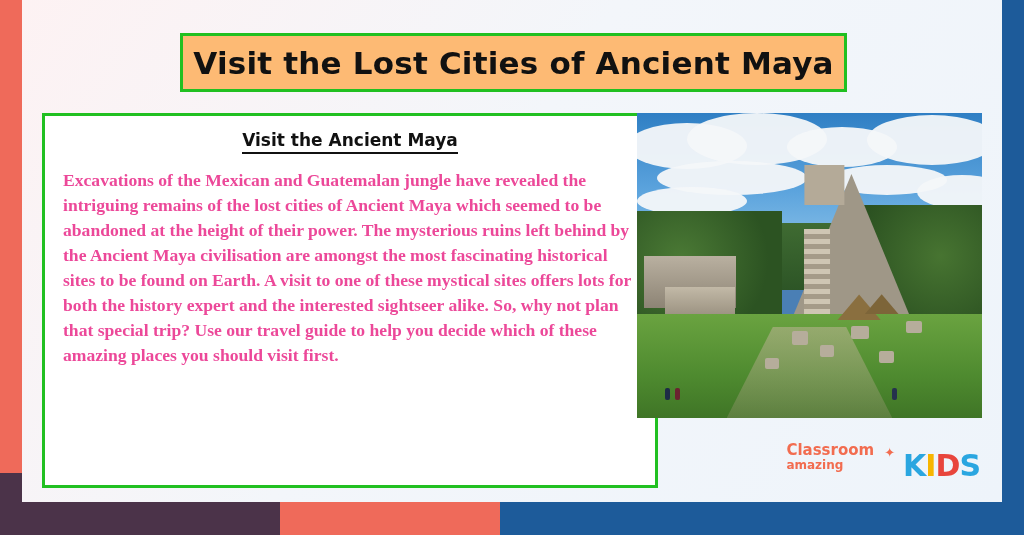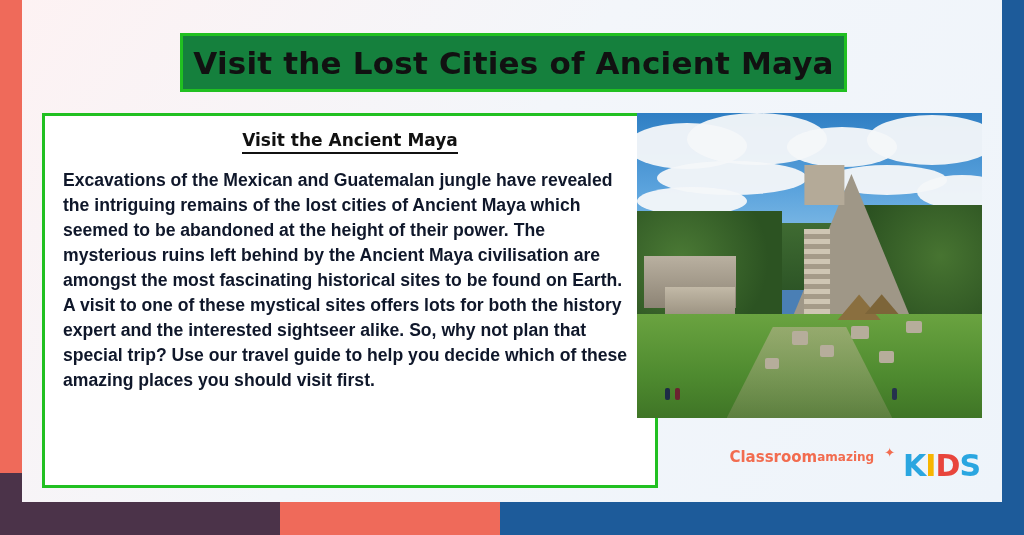--- a/index.html
+++ b/index.html
@@ -58,21 +58,21 @@
     width: 980px; height: 502px;
     background: linear-gradient(125deg, #fdf2f3 0%, #f3f6fa 45%, #eef4fa 100%);
   }
 
   
   .title-box {
     position: absolute;
     left: 180px; top: 33px;
     width: 667px; height: 59px;
     border: 3px solid #21c021;
-    background: #15803d;
+    background: #fdba74;
     display: flex;
     align-items: center;
     justify-content: center;
     box-sizing: border-box;
   }
   .title-text {
     font-size: 31px;
     font-weight: bold;
     color: #111111;
     letter-spacing: 0.2px;
@@ -99,22 +99,22 @@
     margin-bottom: 18px;
   }
   .subhead span {
     border-bottom: 2px solid #111111;
     padding-bottom: 2px;
   }
   .body-text {
     font-size: 17.6px;
     font-weight: bold;
     line-height: 1.42;
-    color: #0f172a;
-    font-family: Liberation Sans, sans-serif;
+    color: #ec4899;
+    font-family: Liberation Serif, serif;
     text-align: left;
   }
 
   
   .photo {
     position: absolute;
     left: 637px; top: 113px;
     width: 345px; height: 305px;
     overflow: hidden;
     background: #4a7fb5;
@@ -227,21 +227,21 @@
   
   .logo {
     position: absolute;
     right: 44px; bottom: 52px;
     display: flex;
     align-items: center;
     gap: 8px;
   }
   .logo-cs {
     display: flex;
-    flex-direction: row;
+    flex-direction: column;
     align-items: flex-start;
     line-height: 1;
     margin-top: 10px;
   }
   .logo-cs .l1 {
     font-size: 15px;
     font-weight: bold;
     color: #f26c4f;
     font-family: "DejaVu Sans", sans-serif;
   }

